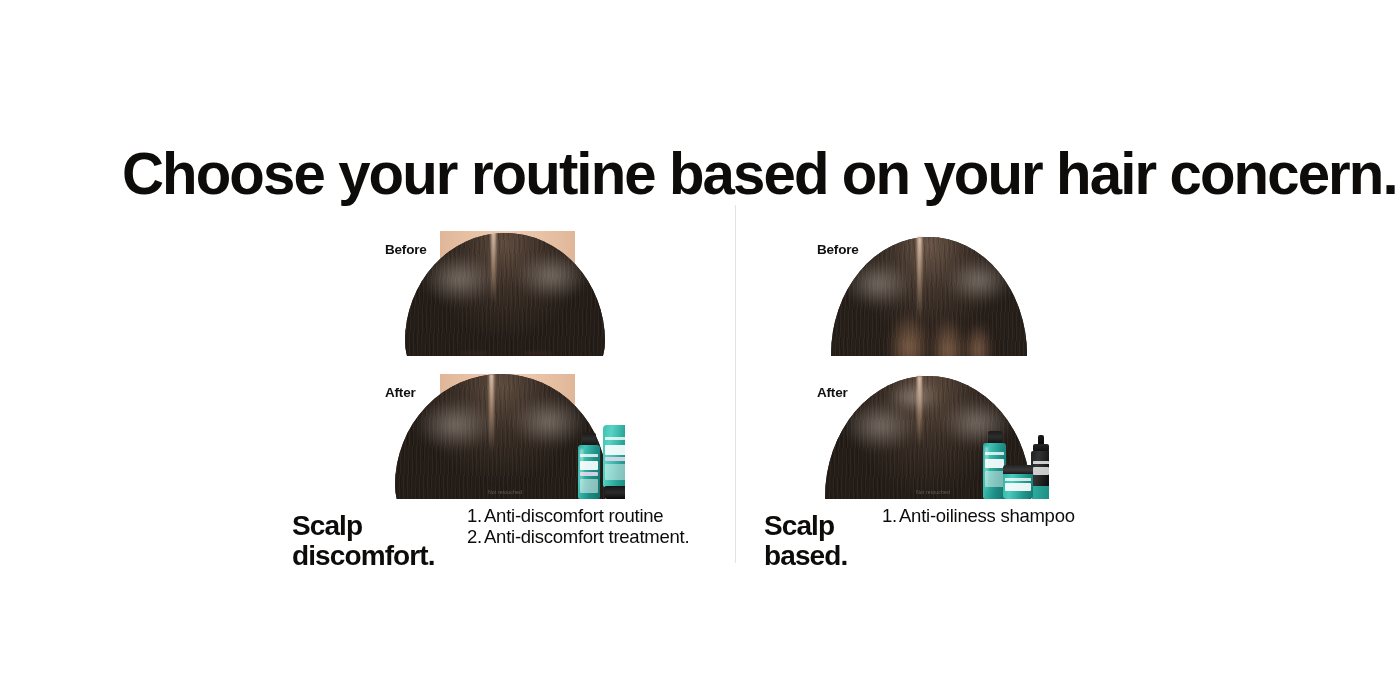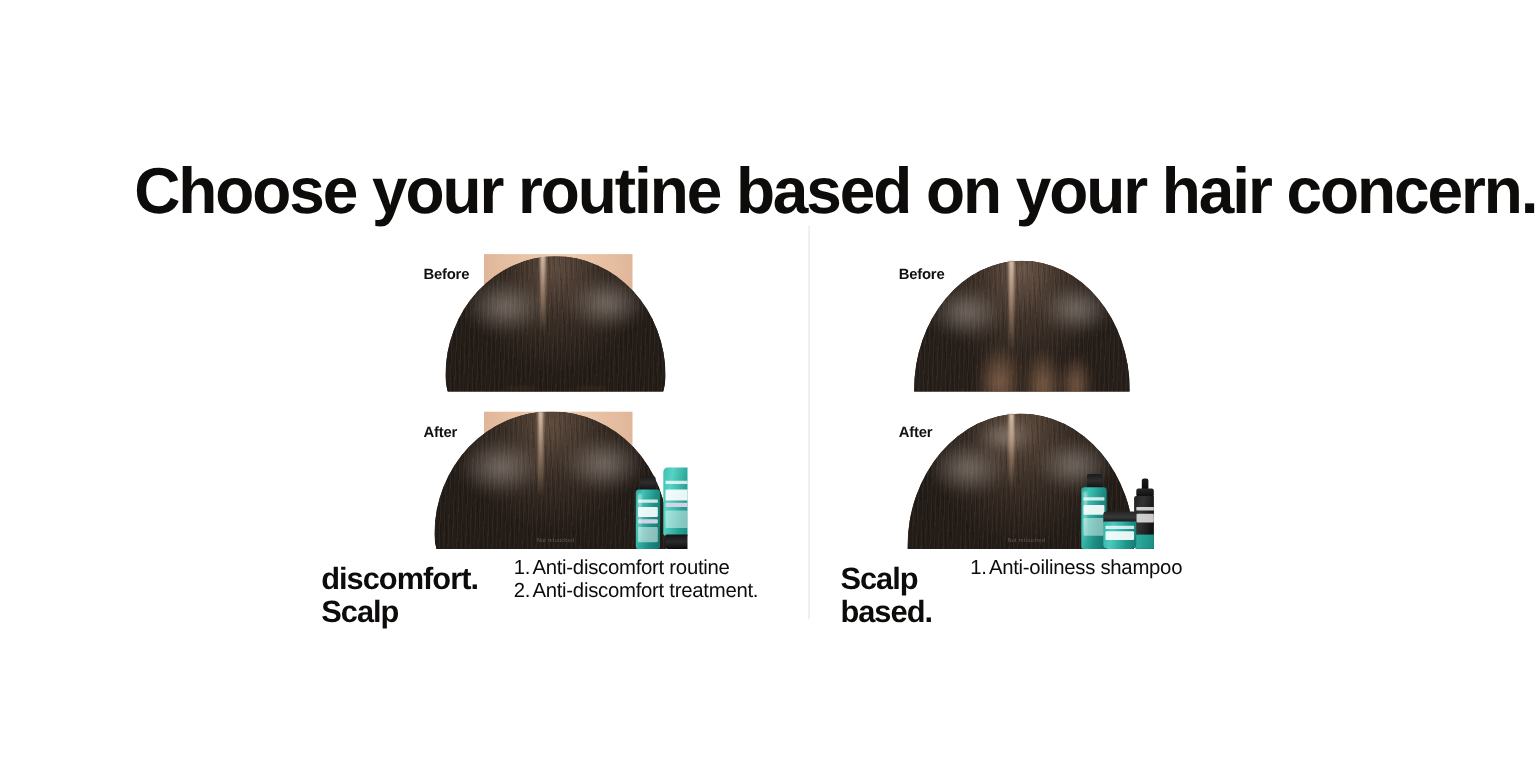--- a/index.html
+++ b/index.html
@@ -313,22 +313,22 @@
           <div class="cap"></div>
         </div>
       </div>
 
       <div class="not-retouched">Not retouched</div>
     </div>
   </div>
 
   <div class="bottom" style="left:12px; top:298px; width:430px; gap:0;">
     <div class="concern" style="width:175px; padding-top:8px;">
+      <div>Scalp</div>
       <div>discomfort.</div>
-      <div>Scalp</div>
     </div>
     <ul class="routine-list" style="padding-top:3px;">
       <li>
         <span class="num">1.</span><span>Anti-discomfort routine</span>
       </li>
       <li>
         <span class="num">2.</span><span>Anti-discomfort treatment.</span>
       </li>
     </ul>
   </div>

